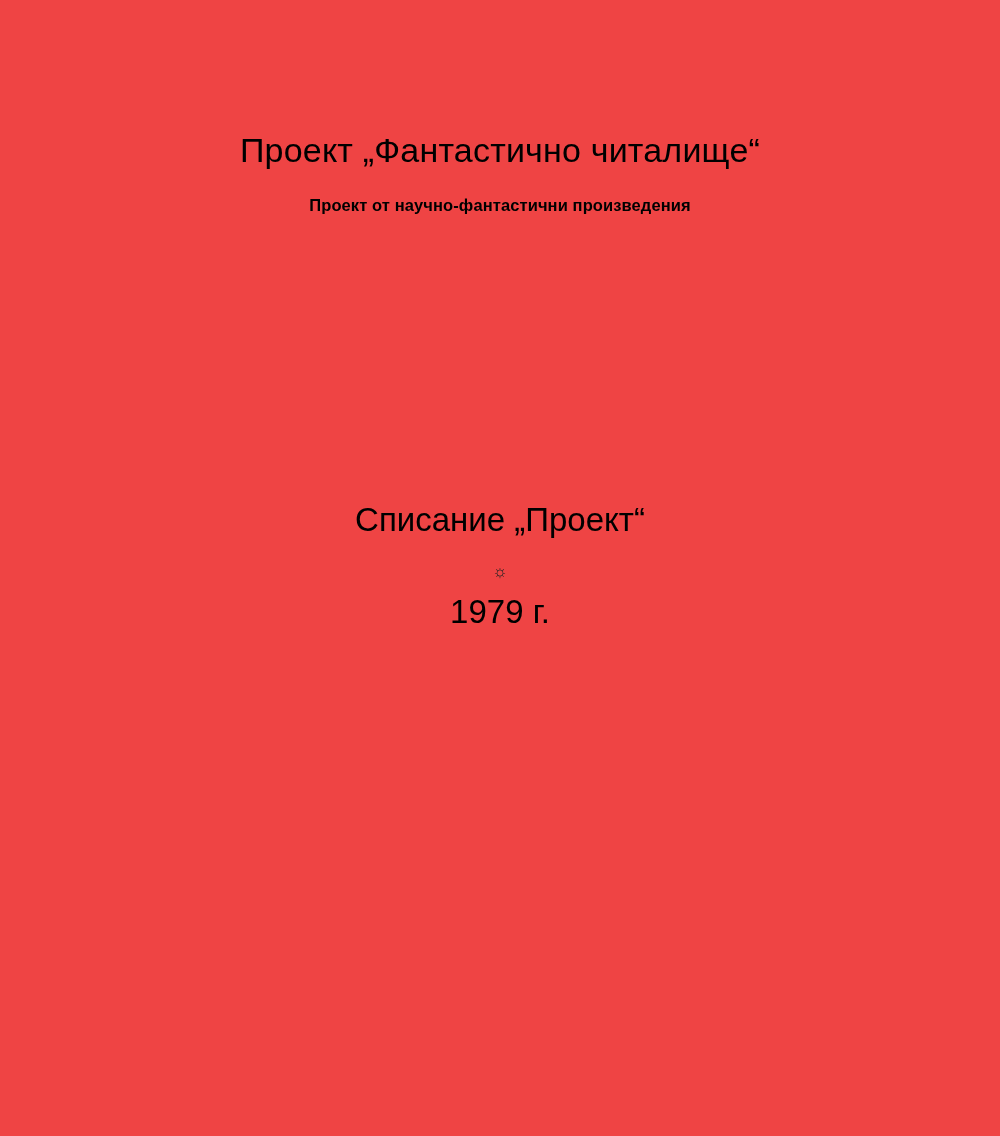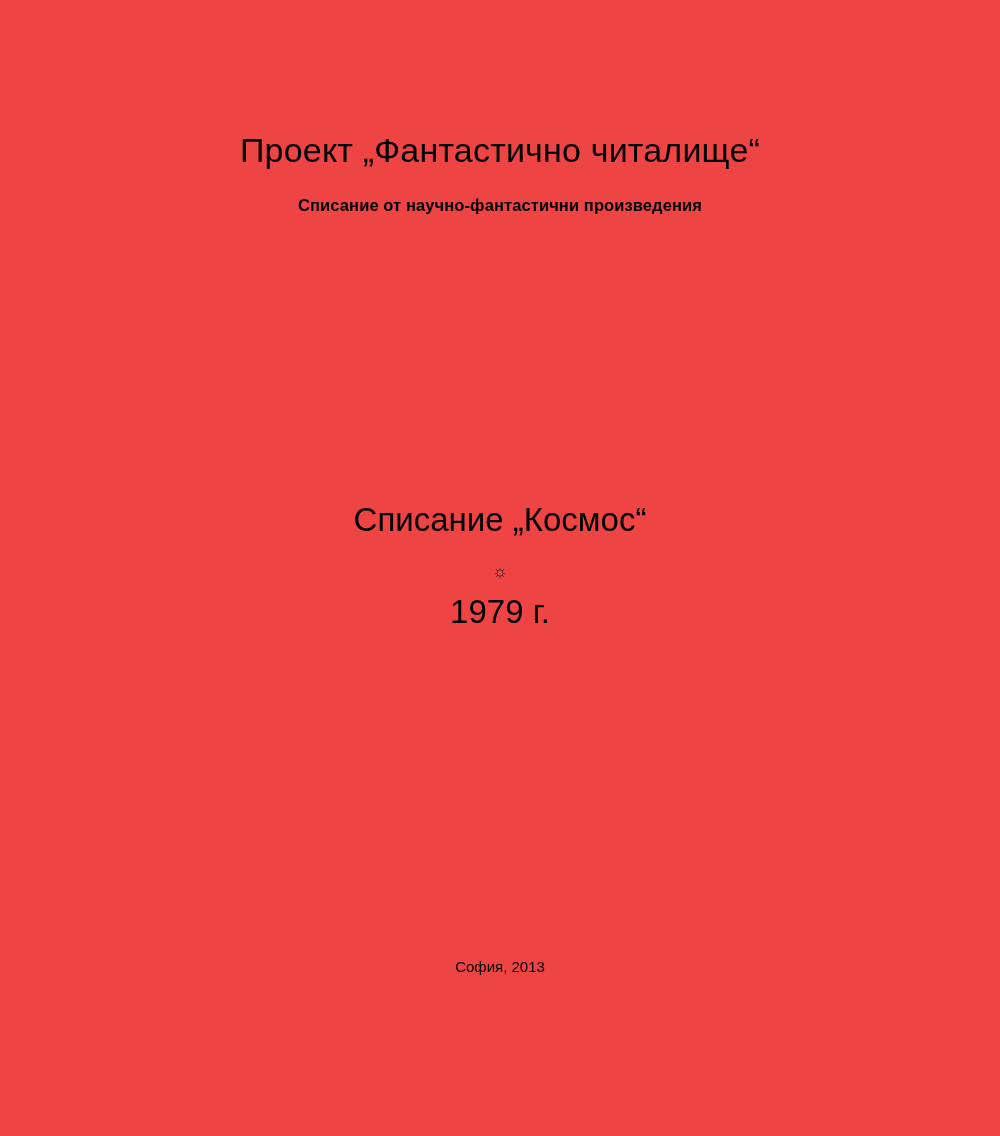--- a/index.html
+++ b/index.html
@@ -64,23 +64,22 @@
     font-weight: 400;
   }
 </style>
 </head>
 <body>
 
 <div class="page">
 
   <div class="center-col project-title">Проект „Фантастично читалище“</div>
 
-  <div class="center-col subtitle">Списание от научно-фантастични произведения</div>
+  <div class="center-col subtitle">Проект от научно-фантастични произведения</div>
 
-  <div class="center-col magazine-title">Списание „Космос“</div>
+  <div class="center-col magazine-title">Списание „Проект“</div>
 
   <div class="center-col ornament">☼</div>
 
   <div class="center-col year">1979 г.</div>
 
-  <div class="center-col imprint">София, 2013</div>
 
 </div>
 
 </body></html>

